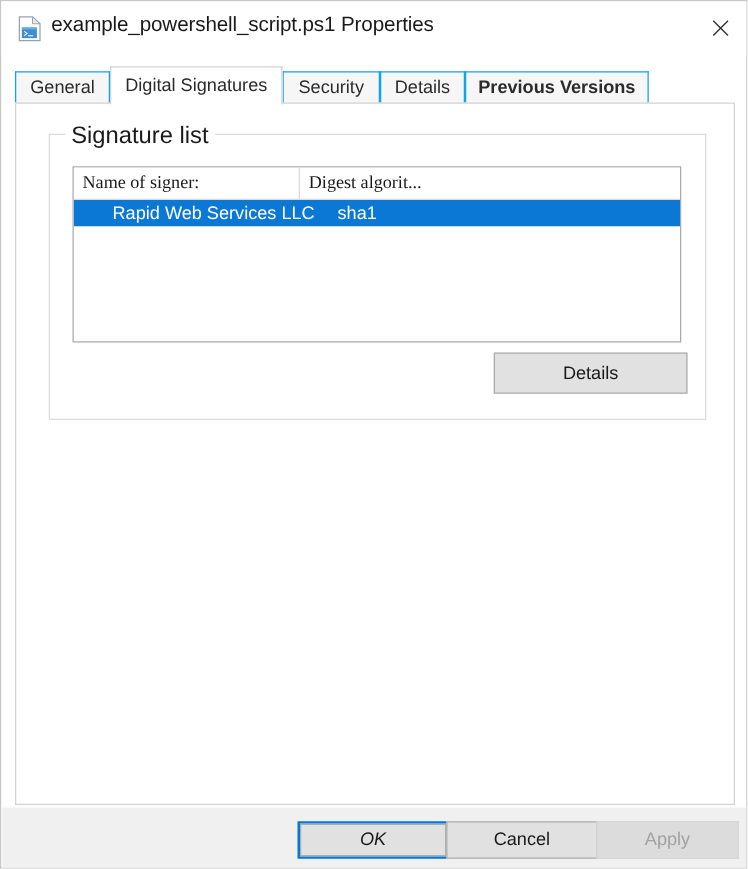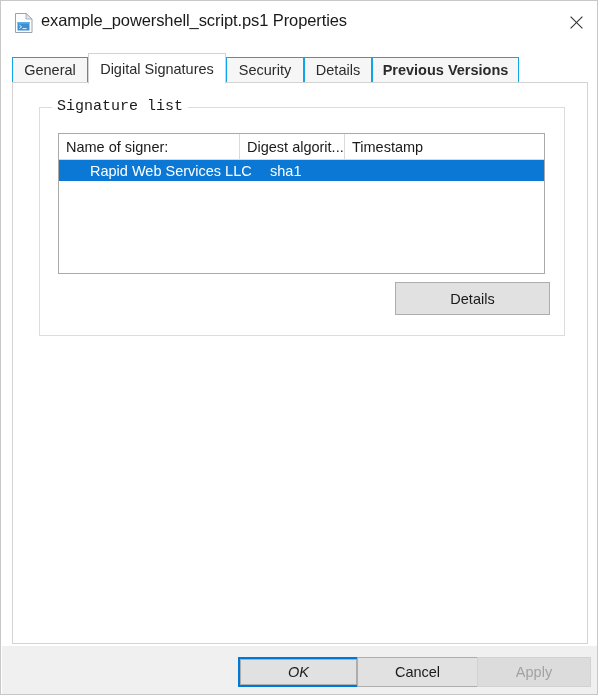--- a/index.html
+++ b/index.html
@@ -113,24 +113,23 @@
     height: 229px;
     border: 1px solid #dcdcdc;
     box-sizing: border-box;
   }
   .groupbox-label {
     position: absolute;
     left: 12px;
     top: -10px;
     padding: 0 5px;
     background: #ffffff;
-    font-size: 15px;
+    font-size: 19px;
     color: #1a1a1a;
     white-space: nowrap;
-    font-family: Liberation Mono, monospace;
   }
 
   
   .listview {
     position: absolute;
     left: 18px;
     top: 25px;
     width: 487px;
     height: 141px;
     background: #ffffff;
@@ -151,21 +150,21 @@
     height: 25px;
     display: flex;
     align-items: center;
     box-sizing: border-box;
     font-size: 14.5px;
     color: #1a1a1a;
     white-space: nowrap;
     overflow: hidden;
     cursor: default;
   }
-  .lv-col .lv-col-text { padding-left: 7px; }
+  .lv-col .lv-col-text { padding-left: 7px; font-family: Liberation Serif, serif; }
   .lv-col.sep { border-left: 1px solid #dadada; }
 
   .lv-row {
     position: absolute;
     left: 0;
     top: 26px;
     width: 100%;
     height: 21px;
     background: #0a78d4;
     cursor: default;
@@ -305,23 +304,20 @@
 
       <div class="listview">
 
         <div class="lv-header">
           <div class="lv-col" style="left:0px;   width:180px;">
             <span class="lv-col-text">Name of signer:</span>
           </div>
           <div class="lv-col sep" style="left:180px; width:105px;">
             <span class="lv-col-text">Digest algorit...</span>
           </div>
-          <div class="lv-col sep" style="left:285px; width:200px;">
-            <span class="lv-col-text">Timestamp</span>
-          </div>
         </div>
 
         <div class="lv-row">
           <div class="lv-cell" style="left:0px;   width:180px;">
             <span class="lv-cell-text">Rapid Web Services LLC</span>
           </div>
           <div class="lv-cell" style="left:180px; width:105px;">
             <span class="lv-cell-text">sha1</span>
           </div>
         </div>

